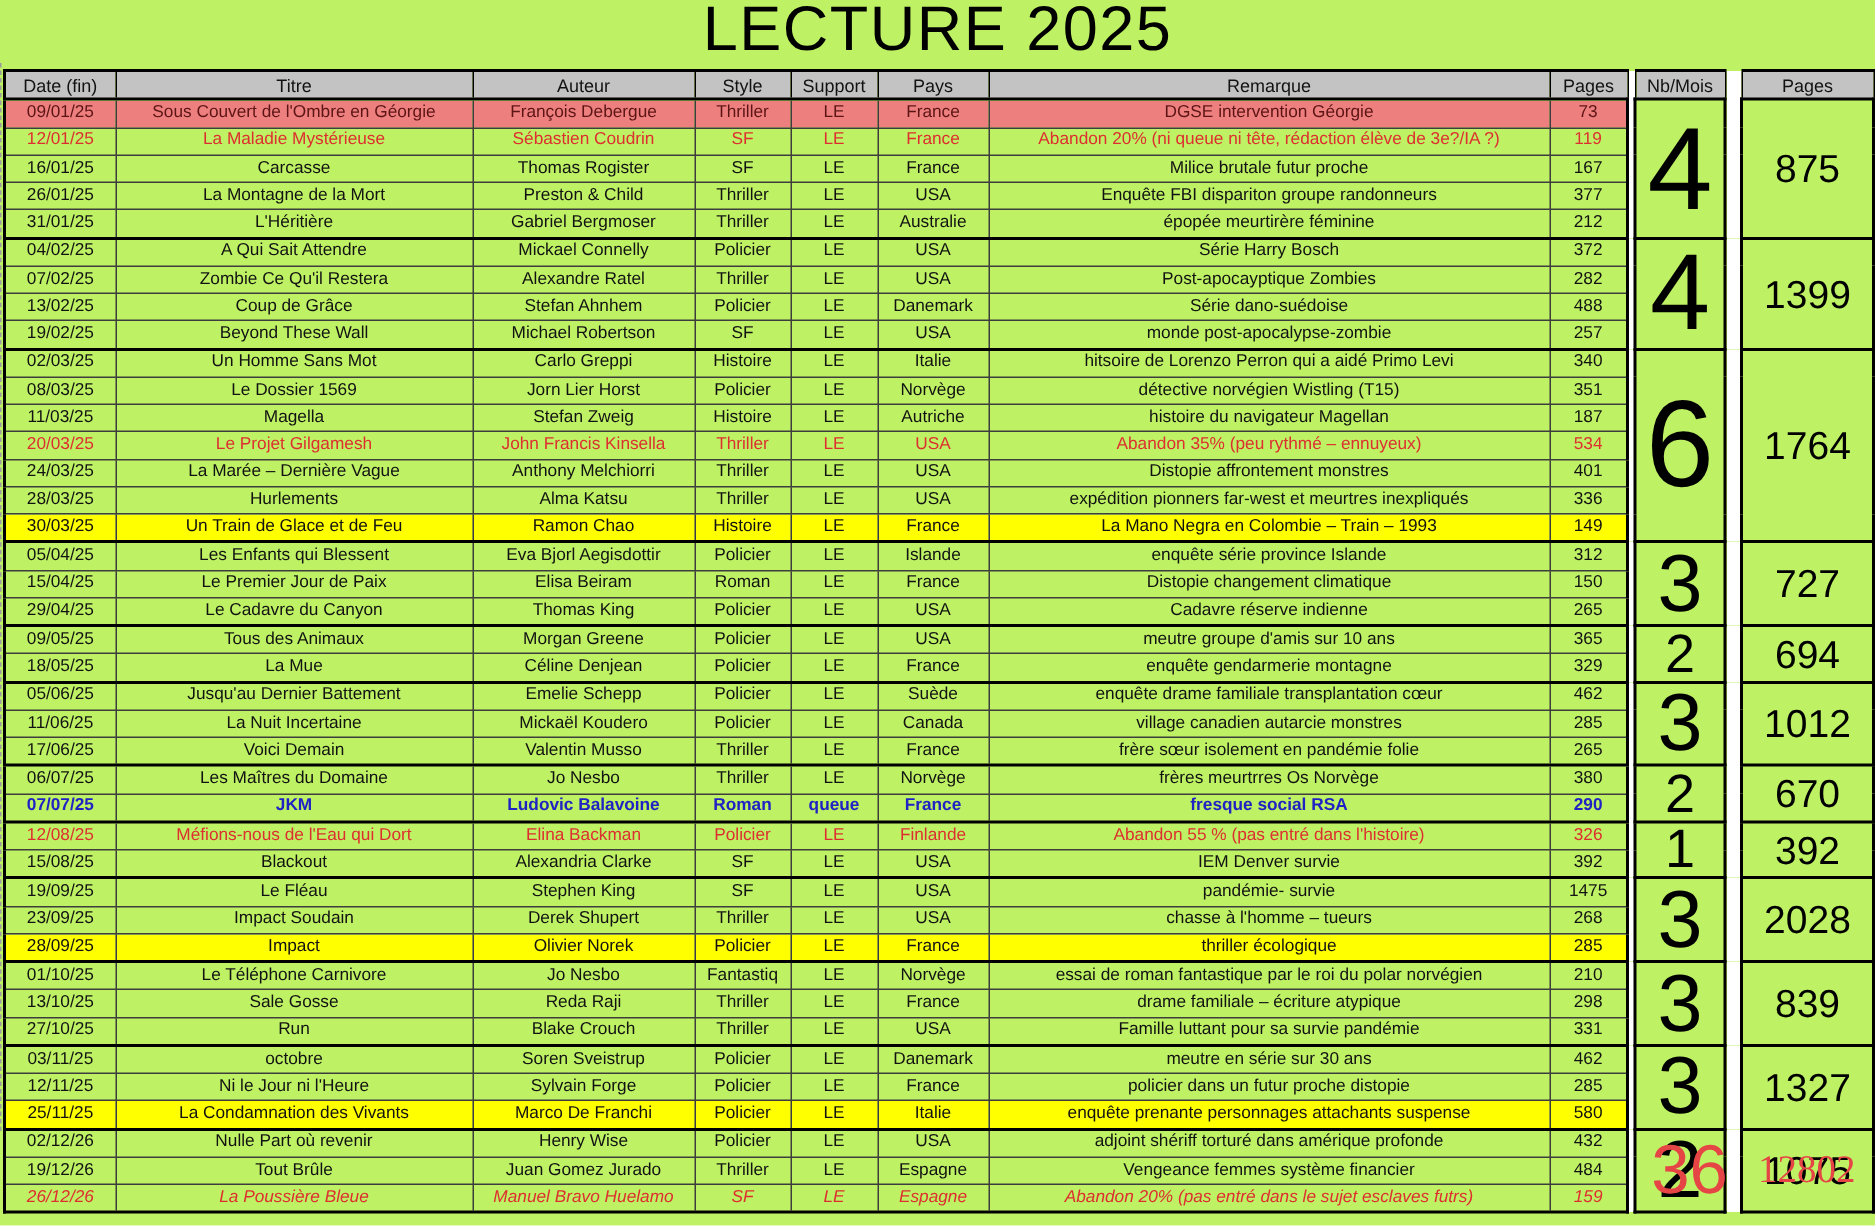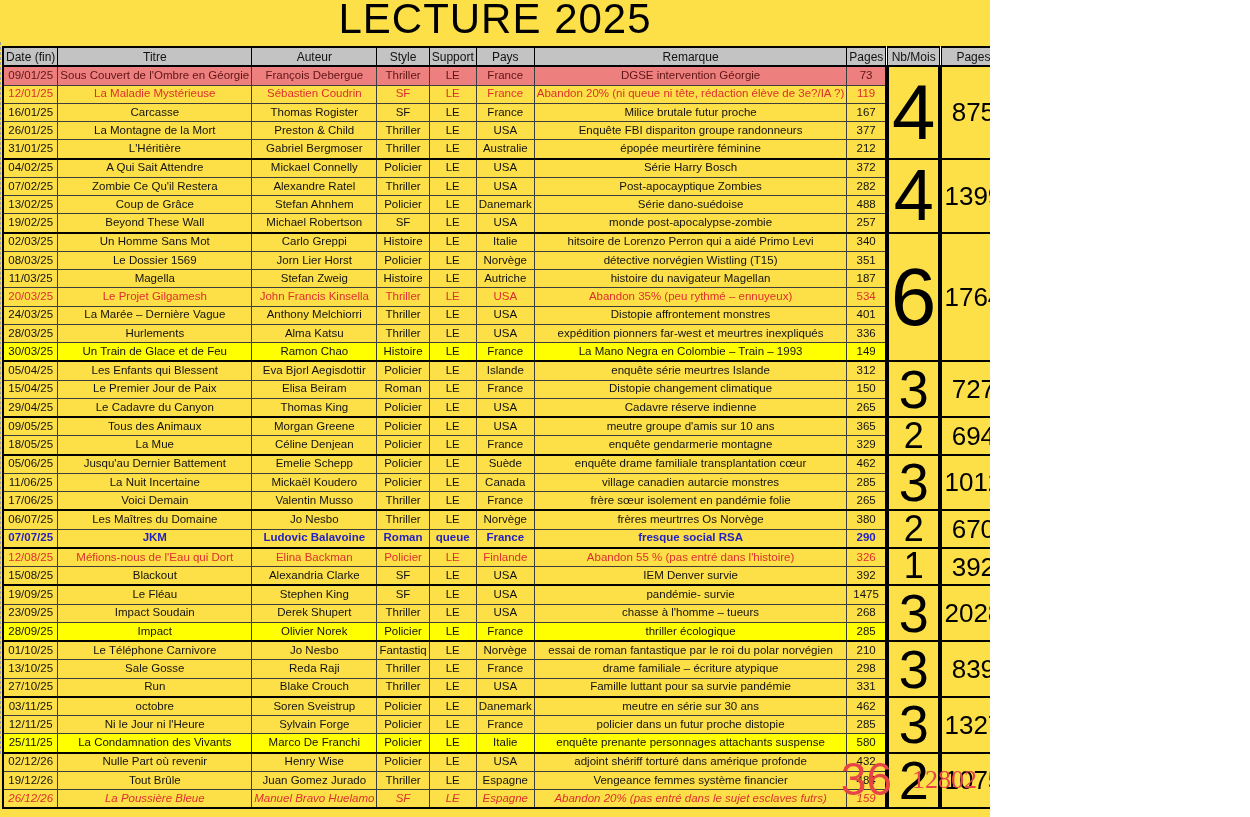--- a/index.html
+++ b/index.html
@@ -1,16 +1,16 @@
 <!DOCTYPE html>
 <html style="--header-bg: #c3c3c3; --salmon-bg: #ee7f7f; --salmon-text: #5d1414; --red-text: #dd2f2f; --yellow-bg: #ffff00; --blue-text: #2222c4; --total-red: #e64545;"><head>
 <meta charset="utf-8">
 <style>
   html,body{margin:0;padding:0;background:#fff;}
-  .page{position:relative;width:990px;height:817px;background:#fde047;
+  .page{position:relative;width:1250px;height:817px;background:#bef264;
         font-family:"Liberation Sans",sans-serif;overflow:hidden;}
   .page::before{content:"";position:absolute;left:0;top:42px;height:712px;
         border-left:1px dashed #9b9b9b;}
   .title{margin:0;position:absolute;top:-4px;left:0;width:100%;
         text-align:center;font-size:42px;font-weight:400;color:#000;
         letter-spacing:1px;line-height:1.1;}
   table{position:absolute;top:46px;left:2px;border-collapse:collapse;
         table-layout:fixed;}
   th,td{border:1px solid #3d3d3d;font-size:11.5px;font-weight:400;
         padding:0 2px;text-align:center;vertical-align:middle;
@@ -252,21 +252,21 @@
           <td>La Mano Negra en Colombie – Train – 1993</td>
           <td class="pages-cell">149</td>
         </tr>
         <tr class="row-normal group-start">
           <td>05/04/25</td>
           <td>Les Enfants qui Blessent</td>
           <td>Eva Bjorl Aegisdottir</td>
           <td>Policier</td>
           <td>LE</td>
           <td>Islande</td>
-          <td>enquête série meurtres Islande</td>
+          <td>enquête série province Islande</td>
           <td class="pages-cell">312</td>
           <td class="gap" rowspan="3"></td>
           <td class="group-nb" rowspan="3" style="font-size: 54px;">3</td>
           <td class="gap" rowspan="3"></td>
           <td class="group-pages" rowspan="3">727</td>
         </tr>
         <tr class="row-normal">
           <td>15/04/25</td>
           <td>Le Premier Jour de Paix</td>
           <td>Elisa Beiram</td>

